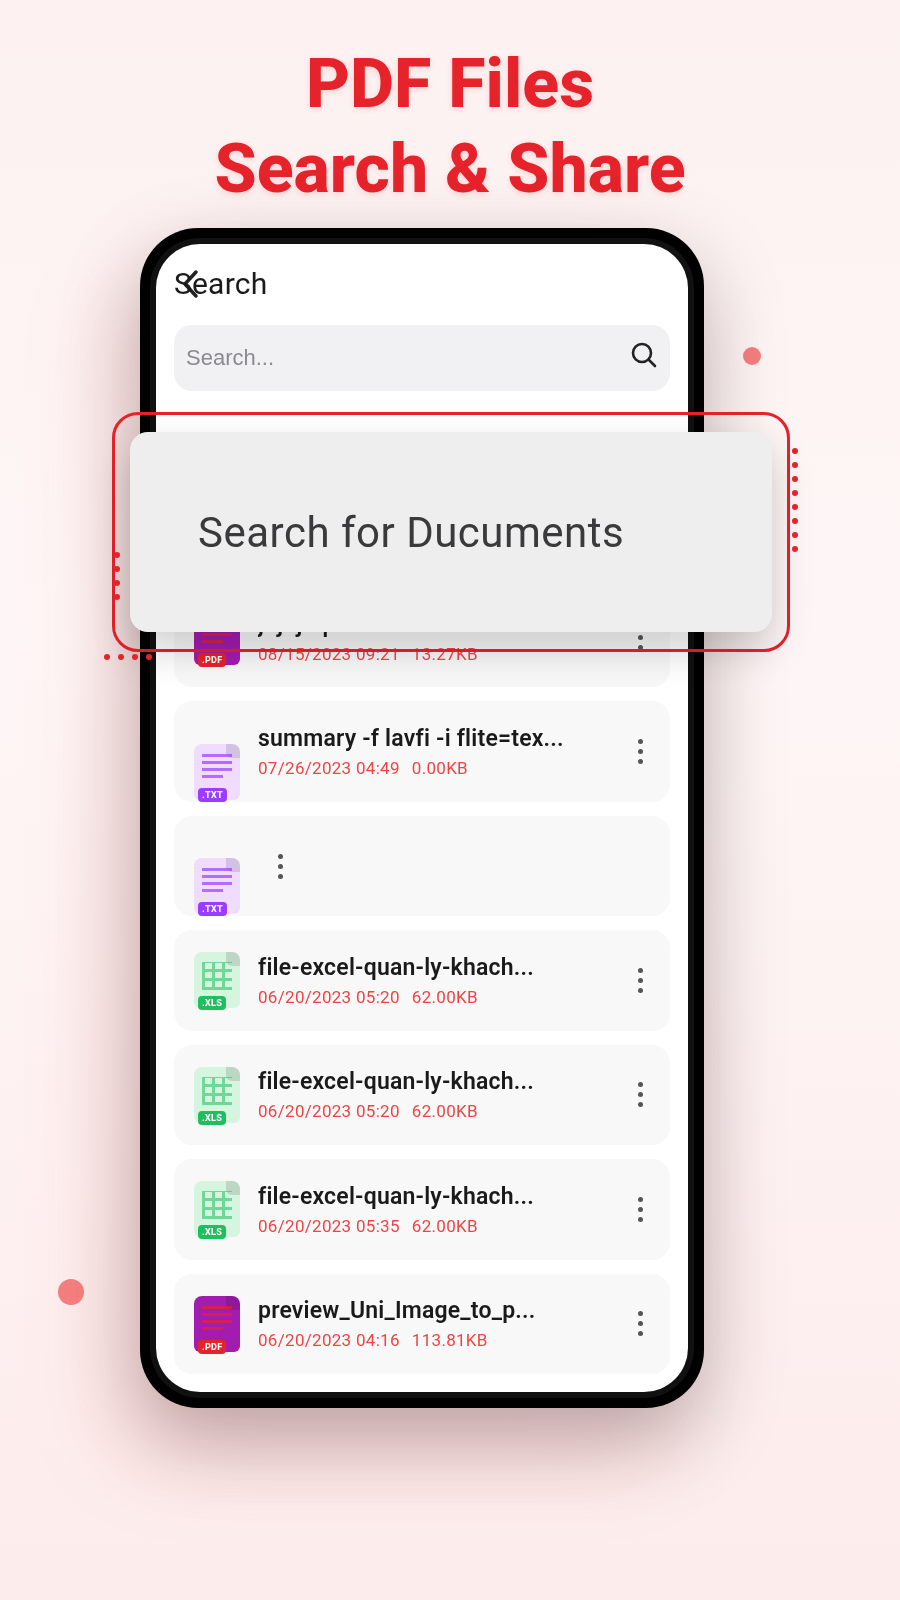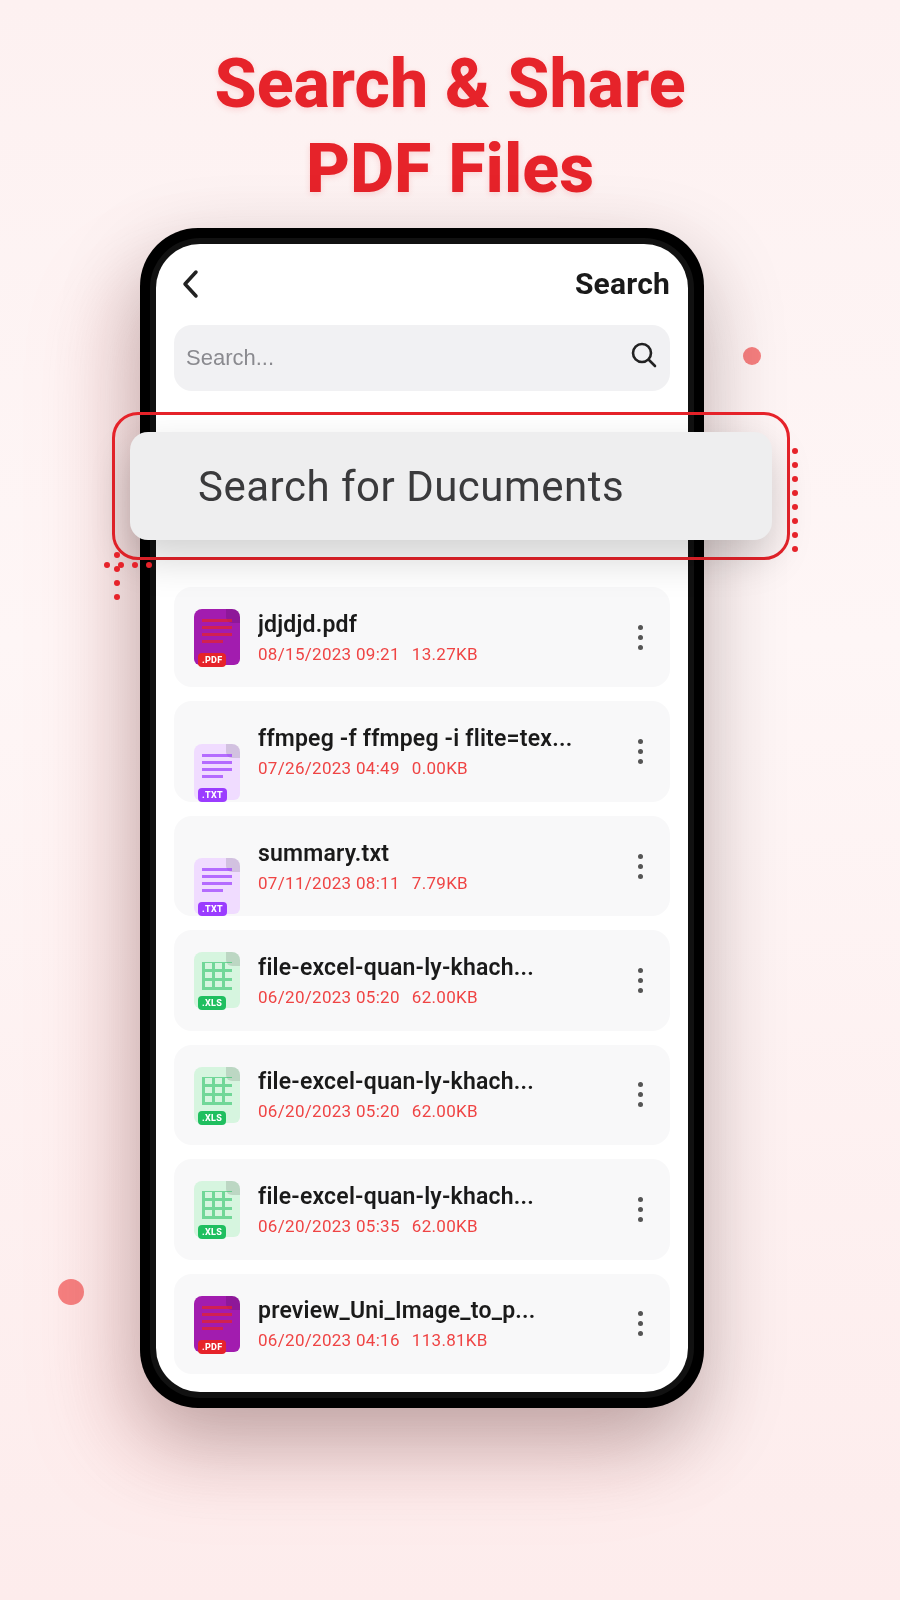--- a/index.html
+++ b/index.html
@@ -65,22 +65,22 @@
   .back-btn {
     width: 34px; height:34px;
     display:flex; align-items:center; justify-content:center;
     font-size: 34px;
     color:#222;
     cursor:pointer;
     background:none;border:none;
   }
   .header-title {
     flex:1;
-    text-align:right;
-    font-weight:700;
+    text-align:left;
+    font-weight:400;
     font-size:30px;
     color:#1a1a1a;
     letter-spacing:0.2px;
     margin-left:-34px;
   }
 
   .search-bar {
     margin: 6px 18px 16px 18px;
     height: 66px;
     background:#f1f1f3;
@@ -198,21 +198,21 @@
   .more-btn .dots span {
     width:5px;height:5px;border-radius:50%;background:#555;
   }
 
   
   .callout-wrap {
     position:absolute;
     left:112px;
     top:412px;
     width:678px;
-    height:148px;
+    height:240px;
     pointer-events:none;
   }
   .callout-border {
     position:absolute;
     inset:0;
     border:3px solid #e6232a;
     border-radius:26px;
   }
   .callout-card {
     position:absolute;
@@ -242,22 +242,22 @@
   }
   .dotted-bottom {
     position:absolute; left:-8px; bottom:-8px;
     display:flex;gap:8px;
   }
 </style>
 </head>
 <body>
 
 <div class="promo-title">
+  <div>PDF Files</div>
   <div>Search &amp; Share</div>
-  <div>PDF Files</div>
 </div>
 
 <span class="dot dot1"></span>
 <span class="dot dot2"></span>
 
 <div class="phone">
   <div class="phone-inner">
     <div class="screen">
 
       <div class="app-header">
@@ -300,45 +300,38 @@
                 <span></span>
               </span>
             </button>
           </div>
           <div class="file-row">
             <div class="file-icon ft-txt">
               <div class="lines"></div>
               <div class="tag">.TXT</div>
             </div>
             <div class="file-main">
-              <div class="file-name">ffmpeg -f ffmpeg -i flite=tex...</div>
+              <div class="file-name">summary -f lavfi -i flite=tex...</div>
               <div class="file-meta">
                 <span>07/26/2023 04:49</span>
                 <span>0.00KB</span>
               </div>
             </div>
             <button class="more-btn">
               <span class="dots">
                 <span></span>
                 <span></span>
                 <span></span>
               </span>
             </button>
           </div>
           <div class="file-row">
             <div class="file-icon ft-txt">
               <div class="lines"></div>
               <div class="tag">.TXT</div>
-            </div>
-            <div class="file-main">
-              <div class="file-name">summary.txt</div>
-              <div class="file-meta">
-                <span>07/11/2023 08:11</span>
-                <span>7.79KB</span>
-              </div>
             </div>
             <button class="more-btn">
               <span class="dots">
                 <span></span>
                 <span></span>
                 <span></span>
               </span>
             </button>
           </div>
           <div class="file-row">

